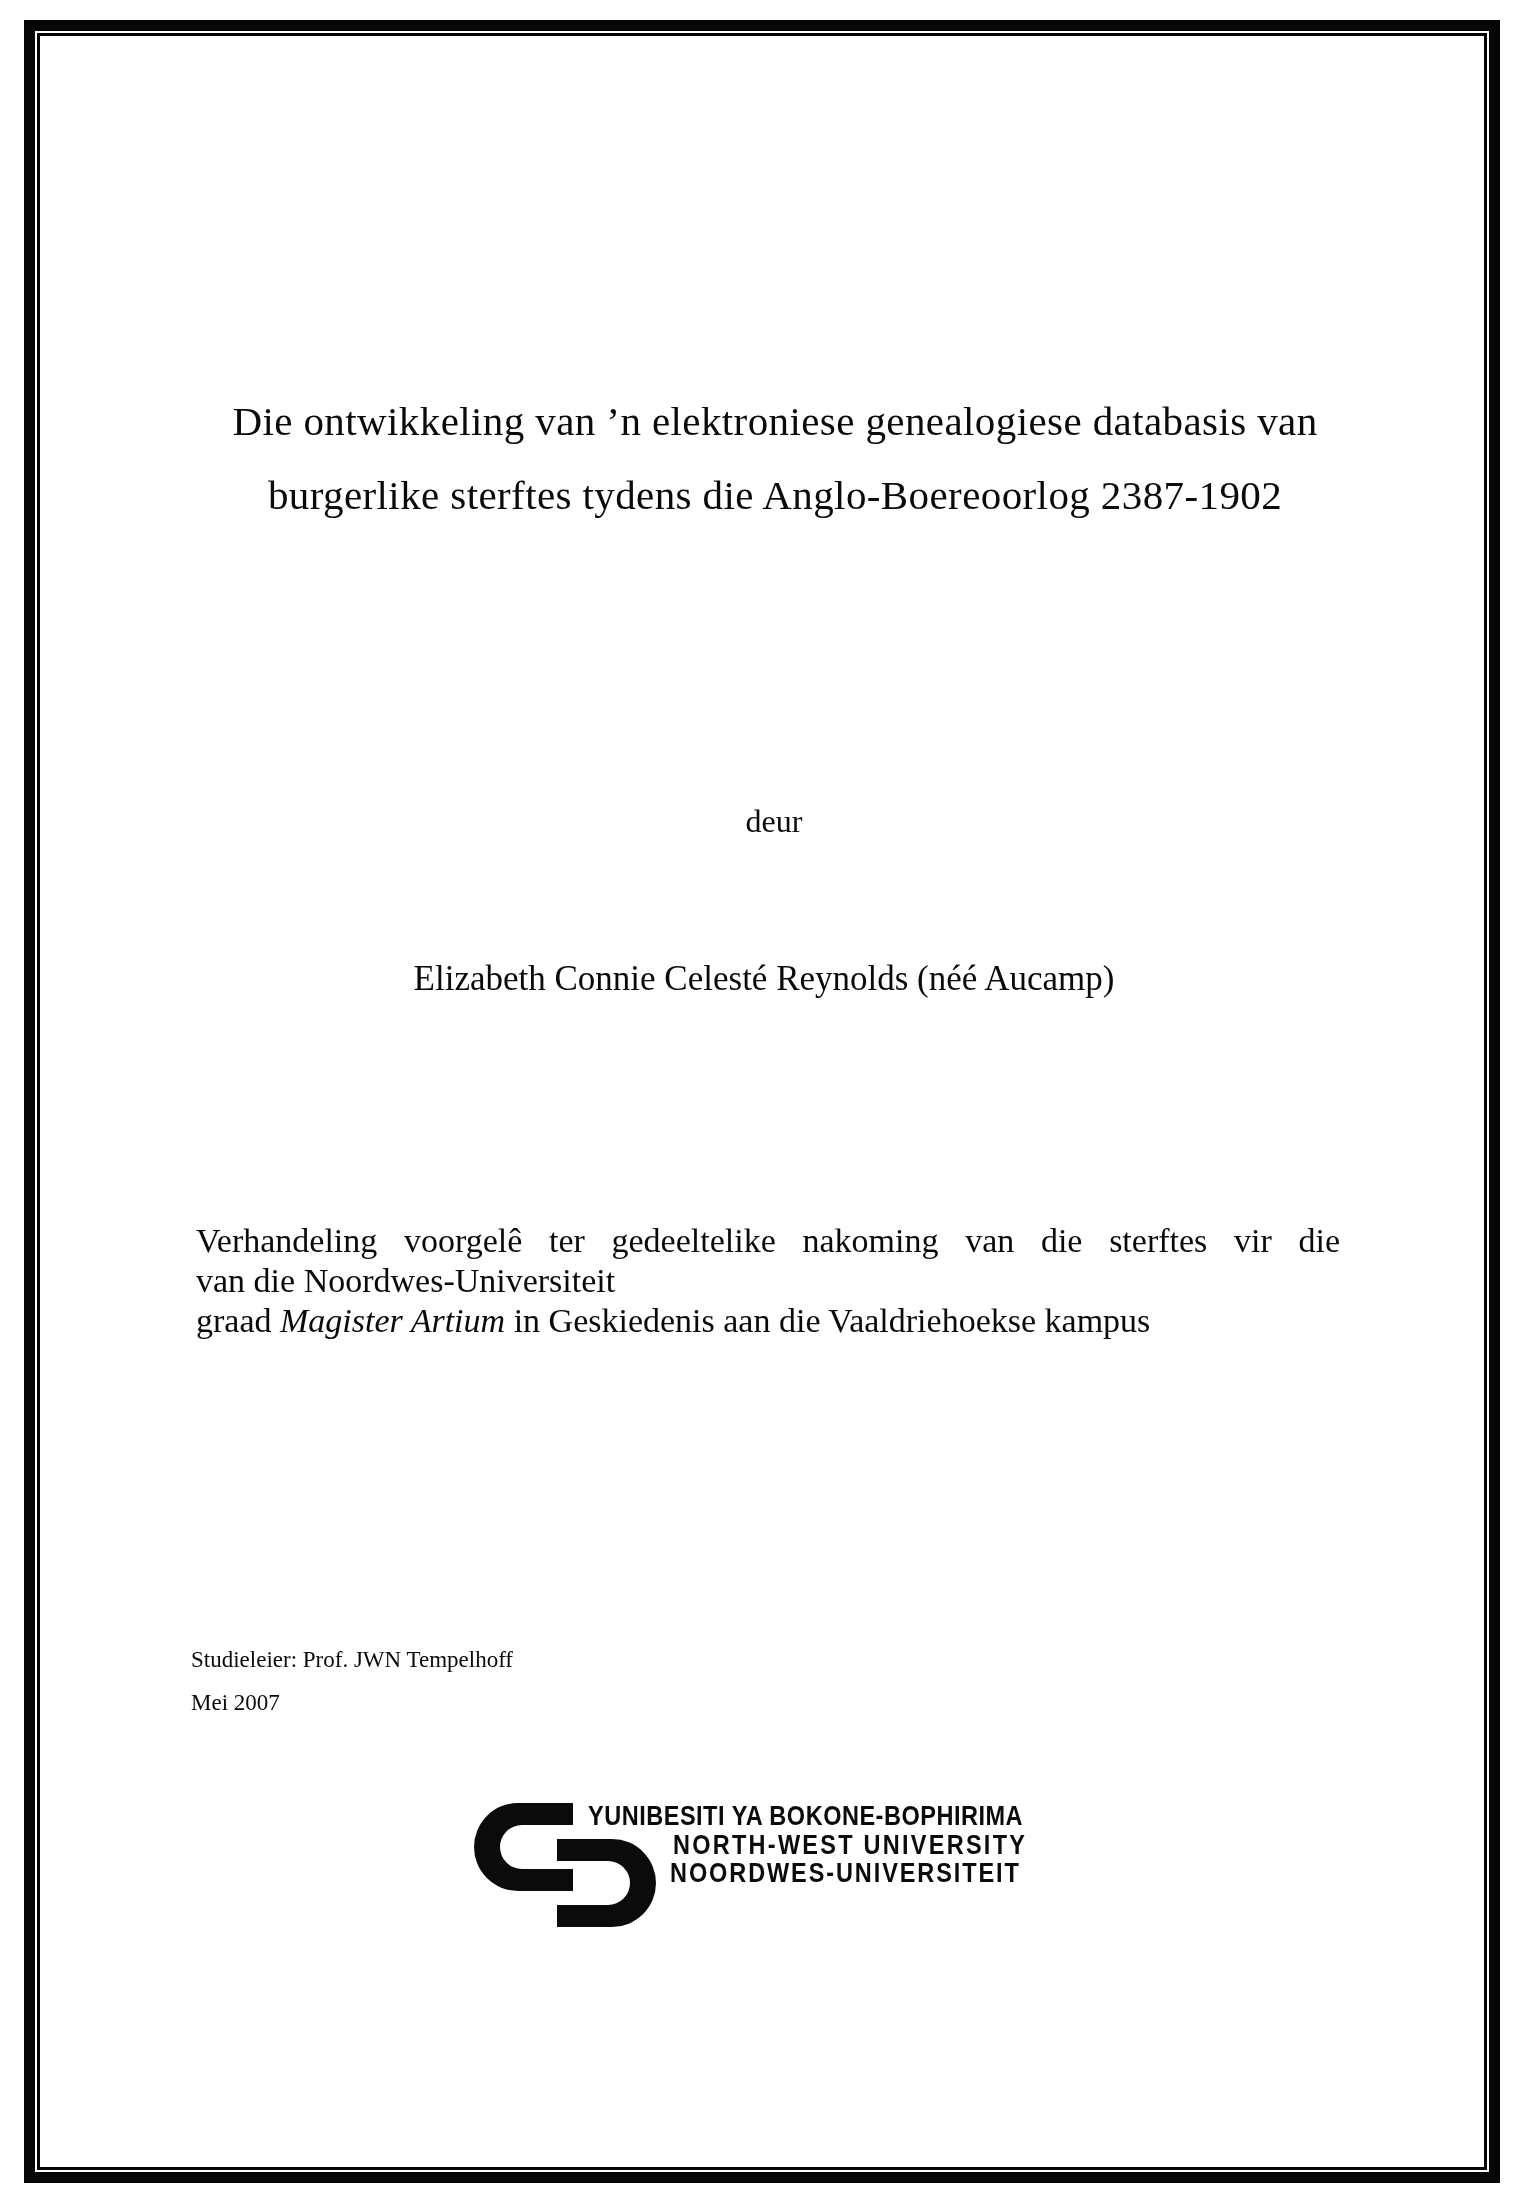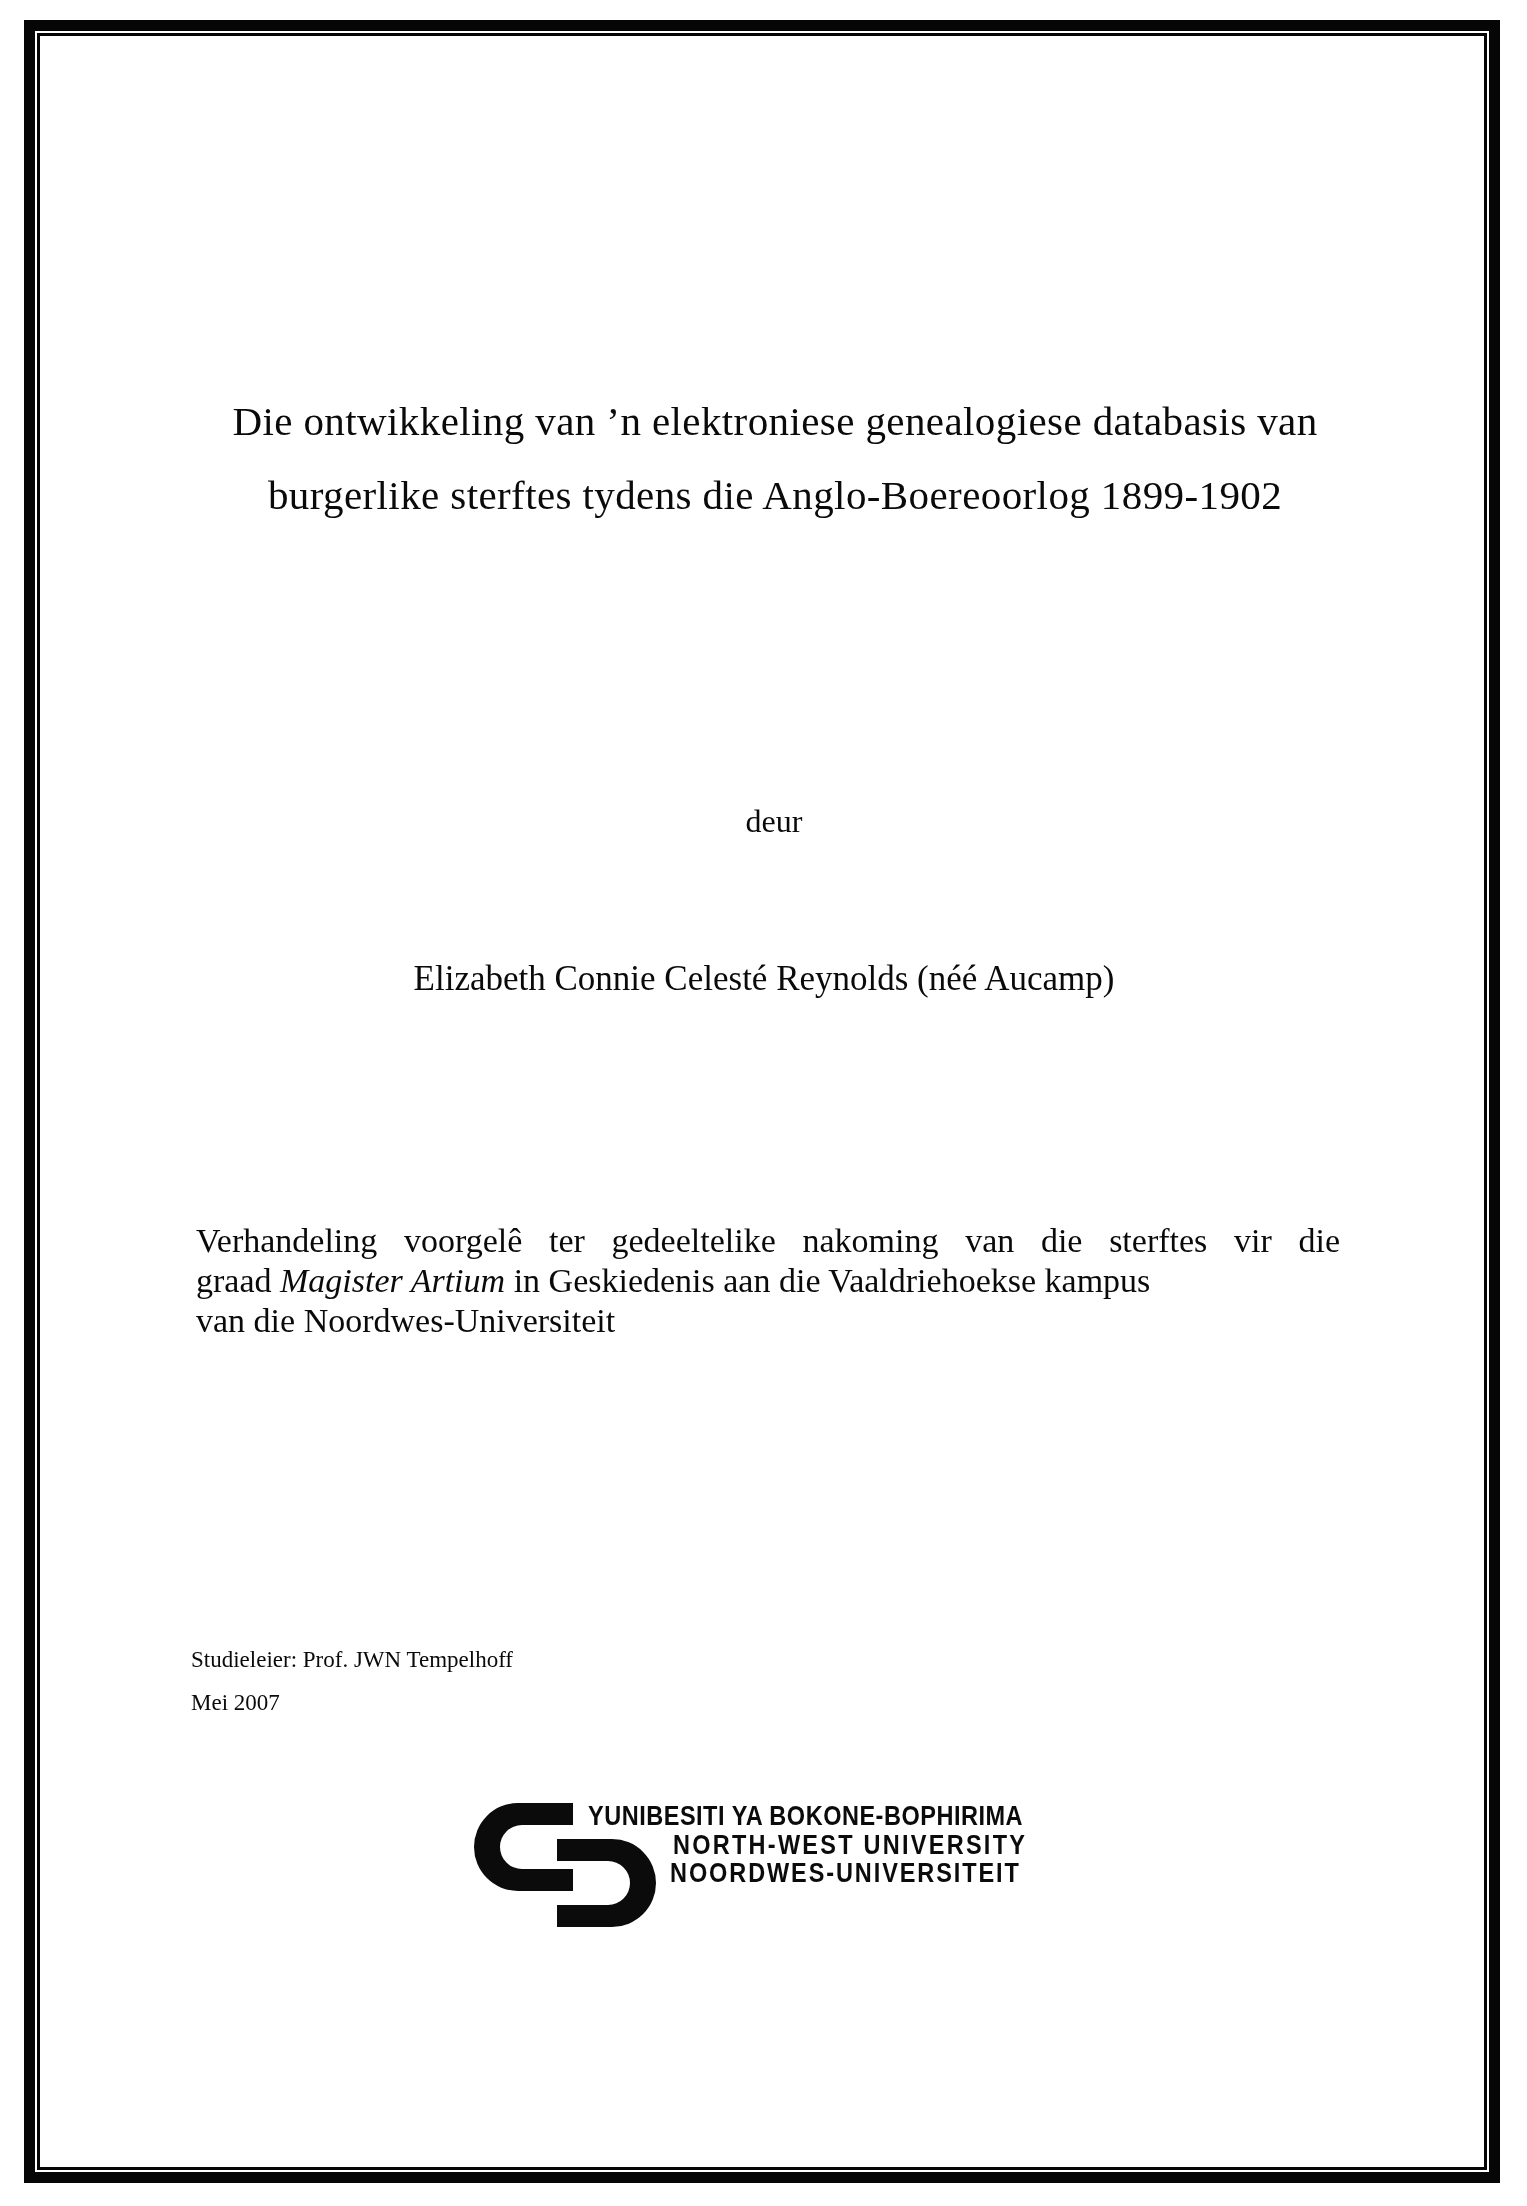--- a/index.html
+++ b/index.html
@@ -118,31 +118,31 @@
 <body>
 
 <div id="page">
 
   <div class="frame-outer">
     <div class="frame-inner"></div>
   </div>
 
   <div class="title-block">
     <div class="title-line">Die ontwikkeling van ’n elektroniese genealogiese databasis van</div>
-    <div class="title-line">burgerlike sterftes tydens die Anglo-Boereoorlog 1899-1902</div>
+    <div class="title-line">burgerlike sterftes tydens die Anglo-Boereoorlog 2387-1902</div>
   </div>
 
   <div class="byline">deur</div>
 
   <div class="author-line">Elizabeth Connie Celesté Reynolds (néé Aucamp)</div>
 
   <div class="statement">
     <div class="justified">Verhandeling voorgelê ter gedeeltelike nakoming van die sterftes vir die</div>
+    <div>van die Noordwes-Universiteit</div>
     <div><span>graad </span><span class="it">Magister Artium</span><span> in Geskiedenis aan die Vaaldriehoekse kampus</span></div>
-    <div>van die Noordwes-Universiteit</div>
   </div>
 
   <div class="supervisor-block">
     <div>Studieleier: Prof. JWN Tempelhoff</div>
     <div>Mei 2007</div>
   </div>
 
   <svg class="logo-mark" viewBox="0 0 190 124" xmlns="http://www.w3.org/2000/svg" aria-hidden="true">
     <path fill="#0b0b0b" d="M 103 0 L 48 0 A 44 44 0 0 0 4 44 A 44 44 0 0 0 48 88 L 103 88 L 103 66 L 52 66 A 22 22 0 0 1 30 44 A 22 22 0 0 1 52 22 L 103 22 Z"></path>
     <path fill="#0b0b0b" d="M 87 36 L 142 36 A 44 44 0 0 1 186 80 A 44 44 0 0 1 142 124 L 87 124 L 87 102 L 138 102 A 22 22 0 0 0 160 80 A 22 22 0 0 0 138 58 L 87 58 Z"></path>

